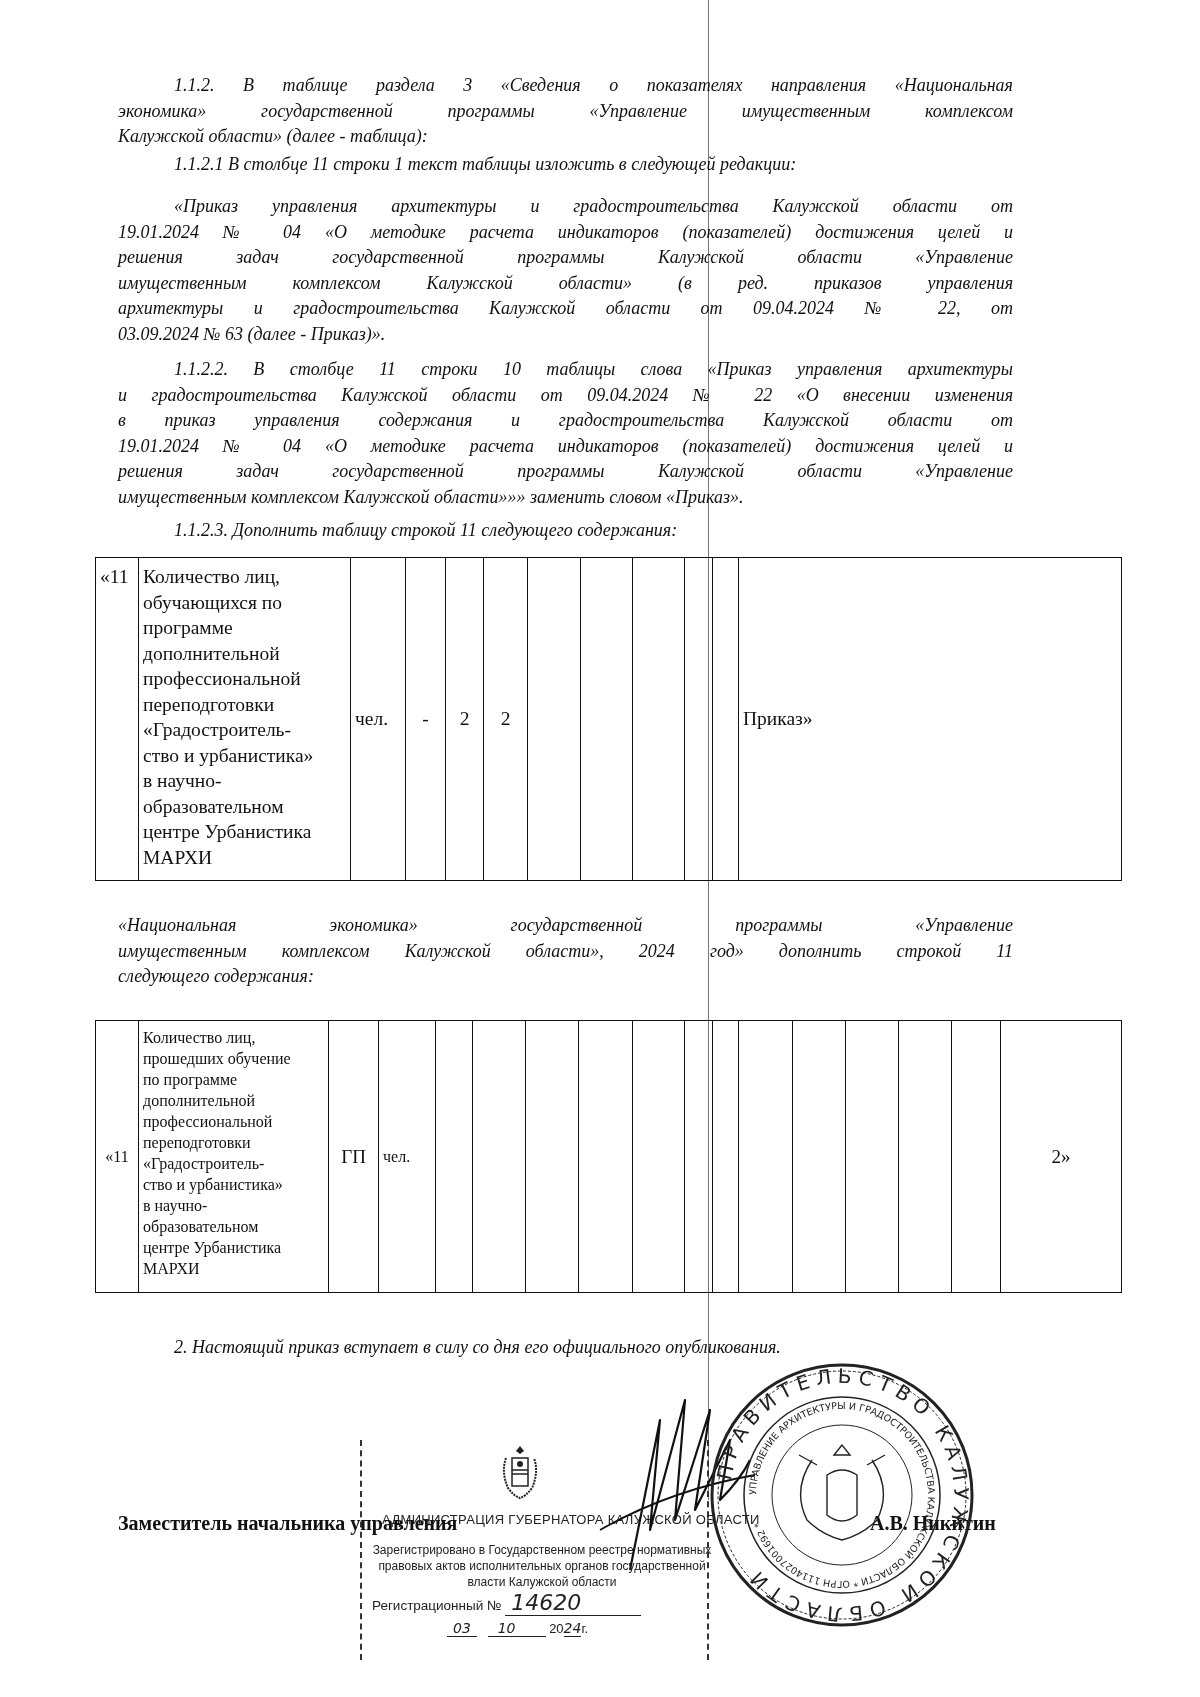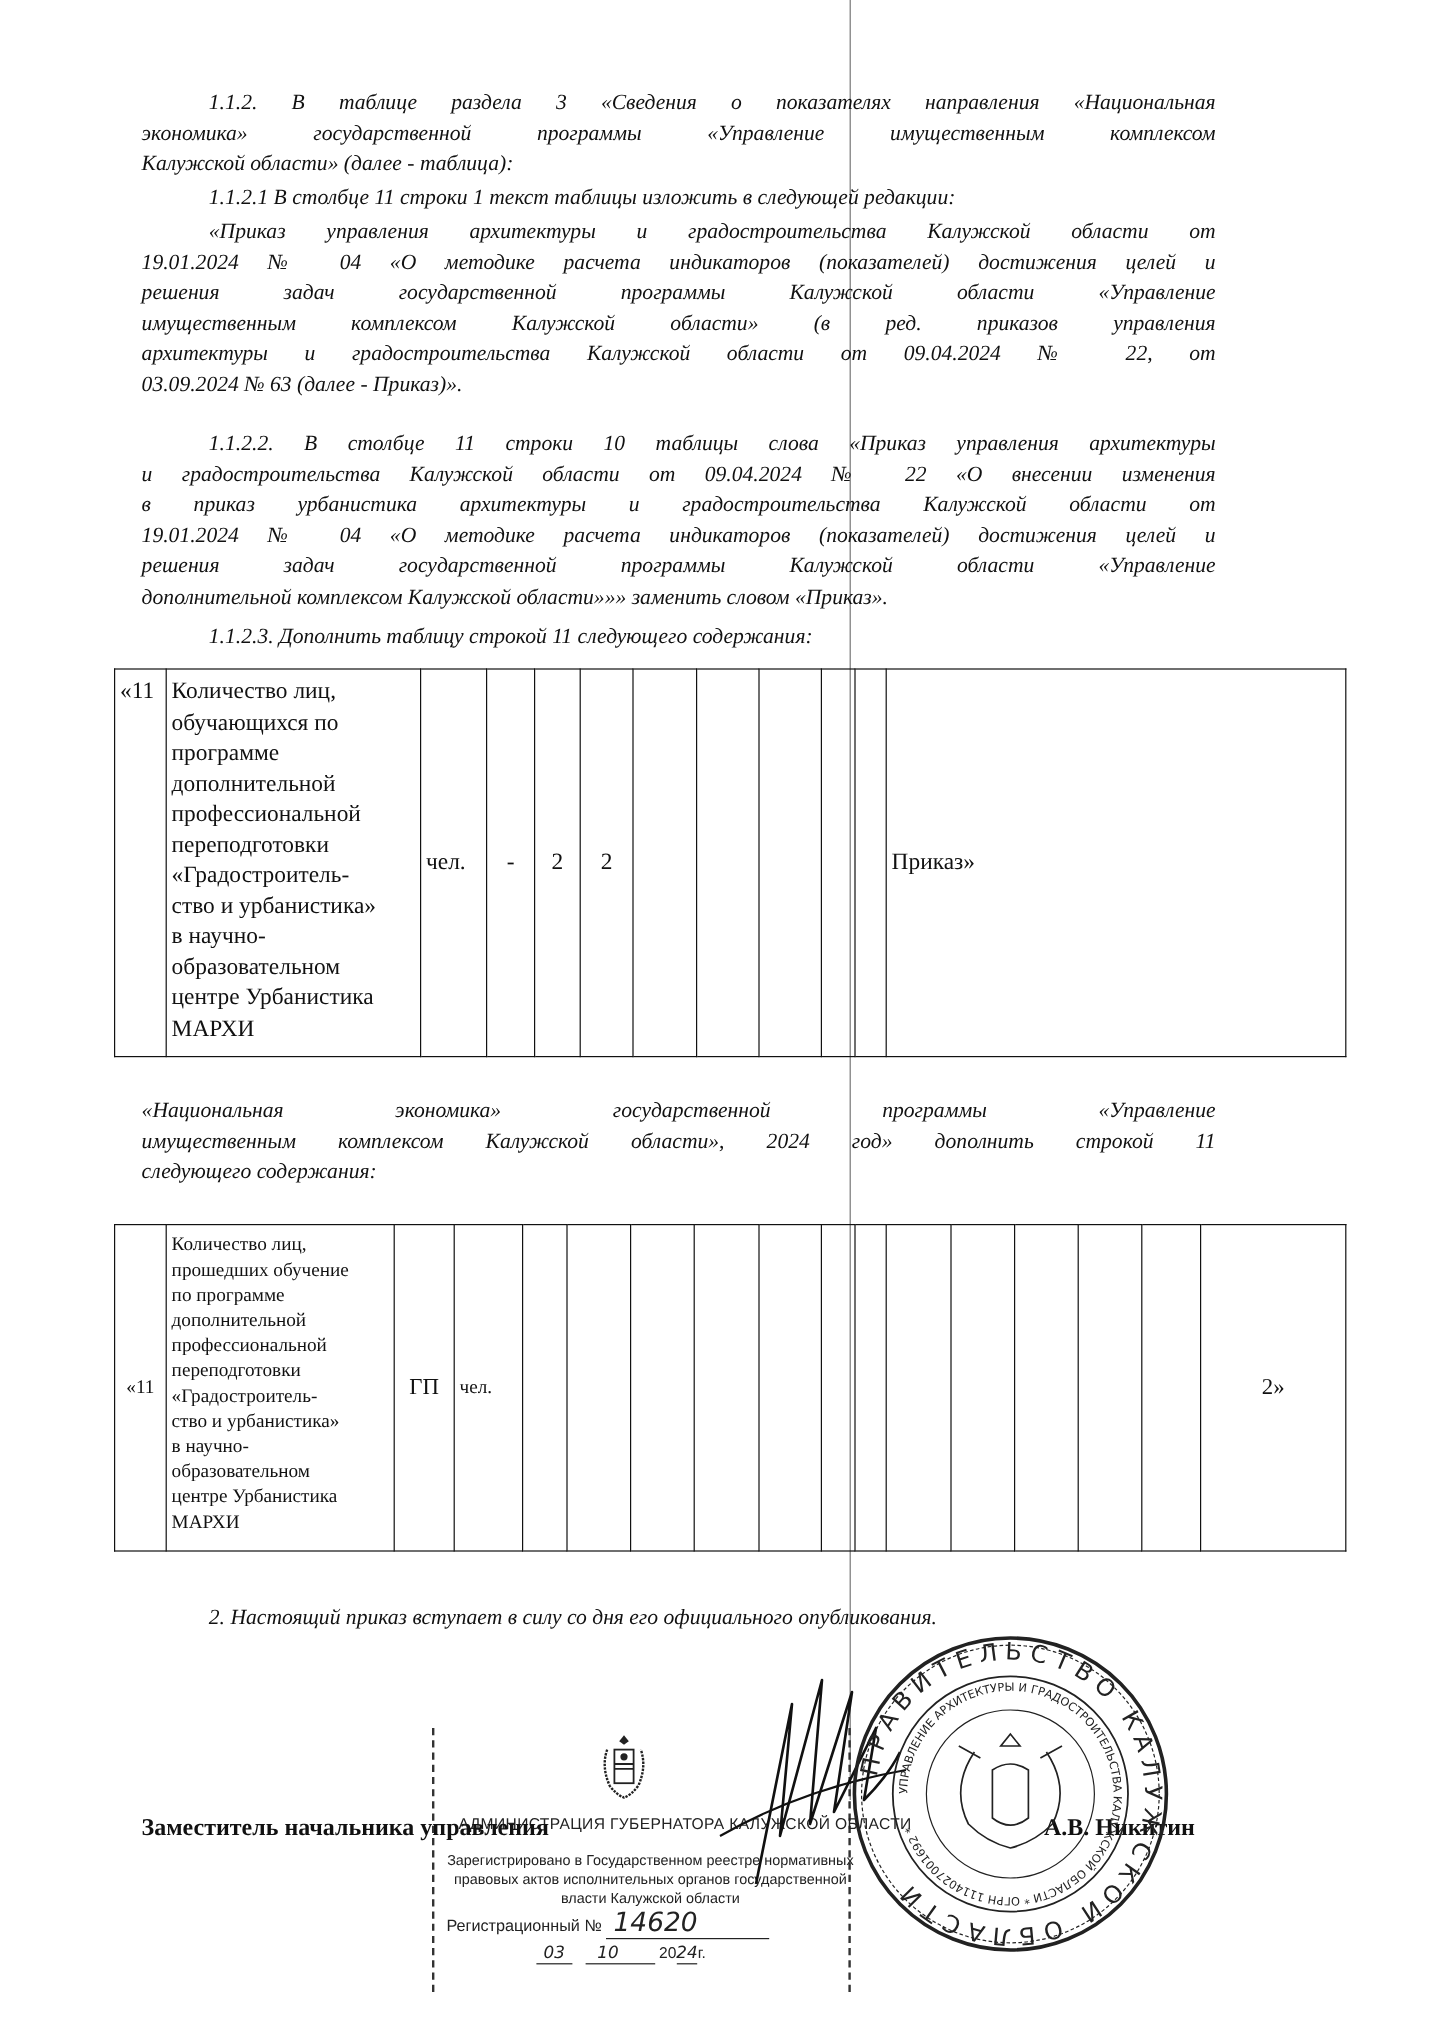--- a/index.html
+++ b/index.html
@@ -91,36 +91,36 @@
 <div class="para indent" style="top:73px;">
   <span class="line">1.1.2. В таблице раздела 3 «Сведения о показателях направления «Национальная</span>
   <span class="line" style="text-indent:0">экономика» государственной программы «Управление имущественным комплексом</span>
   <span class="line last" style="text-indent:0">Калужской области» (далее - таблица):</span>
 </div>
 
 <div class="para indent" style="top:152px;">
   <span class="line last">1.1.2.1 В столбце 11 строки 1 текст таблицы изложить в следующей редакции:</span>
 </div>
 
-<div class="para indent" style="top:180px;">
+<div class="para indent" style="top:194px;">
   <span class="line">«Приказ управления архитектуры и градостроительства Калужской области от</span>
   <span class="line" style="text-indent:0">19.01.2024 № 04 «О методике расчета индикаторов (показателей) достижения целей и</span>
   <span class="line" style="text-indent:0">решения задач государственной программы Калужской области «Управление</span>
   <span class="line" style="text-indent:0">имущественным комплексом Калужской области» (в ред. приказов управления</span>
   <span class="line" style="text-indent:0">архитектуры и градостроительства Калужской области от 09.04.2024 № 22, от</span>
   <span class="line last" style="text-indent:0">03.09.2024 № 63  (далее - Приказ)».</span>
 </div>
 
 <div class="para indent" style="top:357px;">
   <span class="line">1.1.2.2. В столбце 11 строки 10 таблицы слова «Приказ управления архитектуры</span>
   <span class="line" style="text-indent:0">и градостроительства Калужской области от 09.04.2024 № 22 «О внесении изменения</span>
-  <span class="line" style="text-indent:0">в приказ урбанистика архитектуры и градостроительства Калужской области от</span>
+  <span class="line" style="text-indent:0">в приказ управления содержания и градостроительства Калужской области от</span>
   <span class="line" style="text-indent:0">19.01.2024 № 04 «О методике расчета индикаторов (показателей) достижения целей и</span>
   <span class="line" style="text-indent:0">решения задач государственной программы Калужской области «Управление</span>
-  <span class="line last" style="text-indent:0">дополнительной комплексом Калужской области»»» заменить словом «Приказ».</span>
+  <span class="line last" style="text-indent:0">имущественным комплексом Калужской области»»» заменить словом «Приказ».</span>
 </div>
 
 <div class="para indent" style="top:518px;">
   <span class="line last">1.1.2.3. Дополнить таблицу строкой 11 следующего содержания:</span>
 </div>
 
 <table class="t" id="table1">
   <colgroup>
     <col style="width:43px">
       <col style="width:212px">

